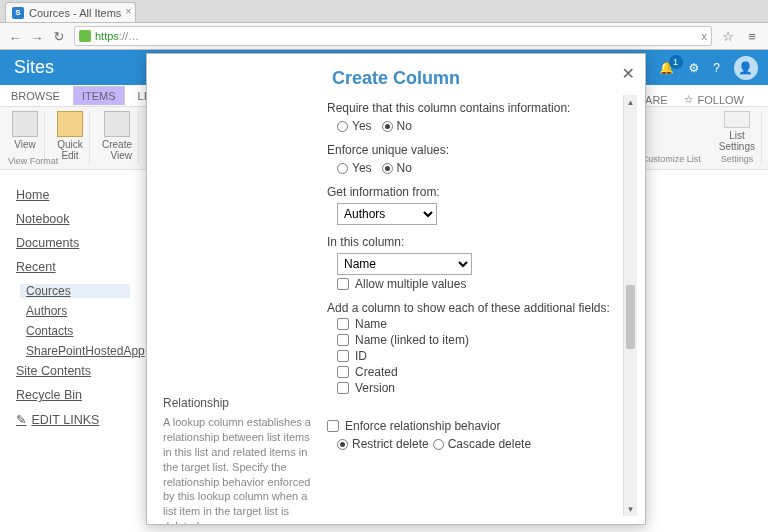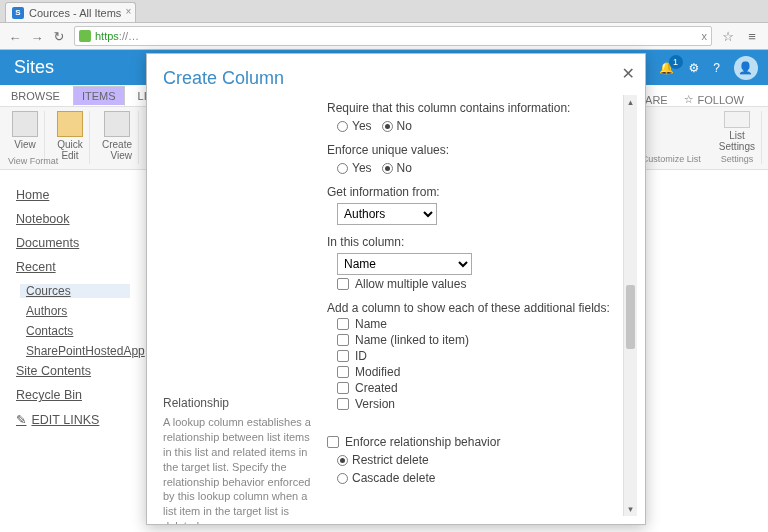--- a/index.html
+++ b/index.html
@@ -39,21 +39,21 @@
   .grouplabel{font-size:9px;color:#888;margin-top:auto;}
   
   .content{display:flex;height:calc(532px - 22px - 28px - 35px - 22px - 62px);}
   .leftnav{width:140px;padding:18px 10px 10px 16px;font-size:12.5px;color:#444;}
   .leftnav .lnk{margin-bottom:10px;color:#555;cursor:pointer;text-decoration:underline;}
   .leftnav .sub{margin-left:10px;font-size:12px;color:#606060;}
   .leftnav .sub .lnk{margin-bottom:6px;}
   .leftnav .sub .lnk.sel{background:#e6eff7;margin-left:-6px;padding-left:6px;}
   .leftnav .edit{display:flex;align-items:center;gap:5px;}
   .modal{position:absolute;left:146px;top:53px;width:500px;height:472px;background:#fff;border:1px solid #bbb;box-shadow:0 3px 14px rgba(0,0,0,.25);pointer-events:auto;display:flex;flex-direction:column;}
-  .modal-title{font-size:18px;color:#3d8dc7;font-weight:400;padding:14px 16px 6px;}
+  .modal-title{font-size:18px;color:#3d8dc7;font-weight:700;padding:14px 16px 6px;text-align:center;}
   .modal-close{position:absolute;right:10px;top:10px;font-size:16px;color:#666;cursor:pointer;}
   .modal-body{flex:1;overflow:hidden;display:flex;padding:0 8px 8px 16px;position:relative;}
   .leftdesc{width:150px;padding-top:300px;font-size:11px;color:#888;line-height:1.35;}
   .leftdesc .heading{font-size:12px;color:#555;margin-bottom:4px;}
   .form-area{flex:1;padding:6px 4px 0 14px;font-size:12px;color:#444;position:relative;}
   .form-area .row{margin-bottom:10px;}
   .form-area .indent{margin-left:10px;margin-top:4px;display:flex;align-items:center;gap:10px;}
   .form-area select{font-size:12px;padding:2px;border:1px solid #aaa;background:#fff;}
   .form-area select.w1{width:100px;}
   .form-area select.w2{width:135px;}
@@ -235,37 +235,33 @@
         <div class="cb-row">
             <span class="cb"></span>
             <span>Name (linked to item)</span>
           </div>
         <div class="cb-row">
             <span class="cb"></span>
             <span>ID</span>
           </div>
         <div class="cb-row">
             <span class="cb"></span>
-            <span>Modified</span>
-          </div>
-        <div class="cb-row">
-            <span class="cb"></span>
             <span>Created</span>
           </div>
         <div class="cb-row">
             <span class="cb"></span>
             <span>Version</span>
           </div>
       </div>
       <div class="row" style="margin-top:24px;">
         <div class="cb-row" style="margin-left:0;">
           <span class="cb"></span>
           <span>Enforce relationship behavior</span>
         </div>
-        <div class="indent" style="flex-direction:column;align-items:flex-start;gap:4px;">
+        <div class="indent" style="flex-direction:row;align-items:flex-start;gap:4px;">
           <label class="radioitem">
               <span class="radio checked"></span>
               <span>Restrict delete</span>
             </label>
           <label class="radioitem">
               <span class="radio"></span>
               <span>Cascade delete</span>
             </label>
         </div>
       </div>

